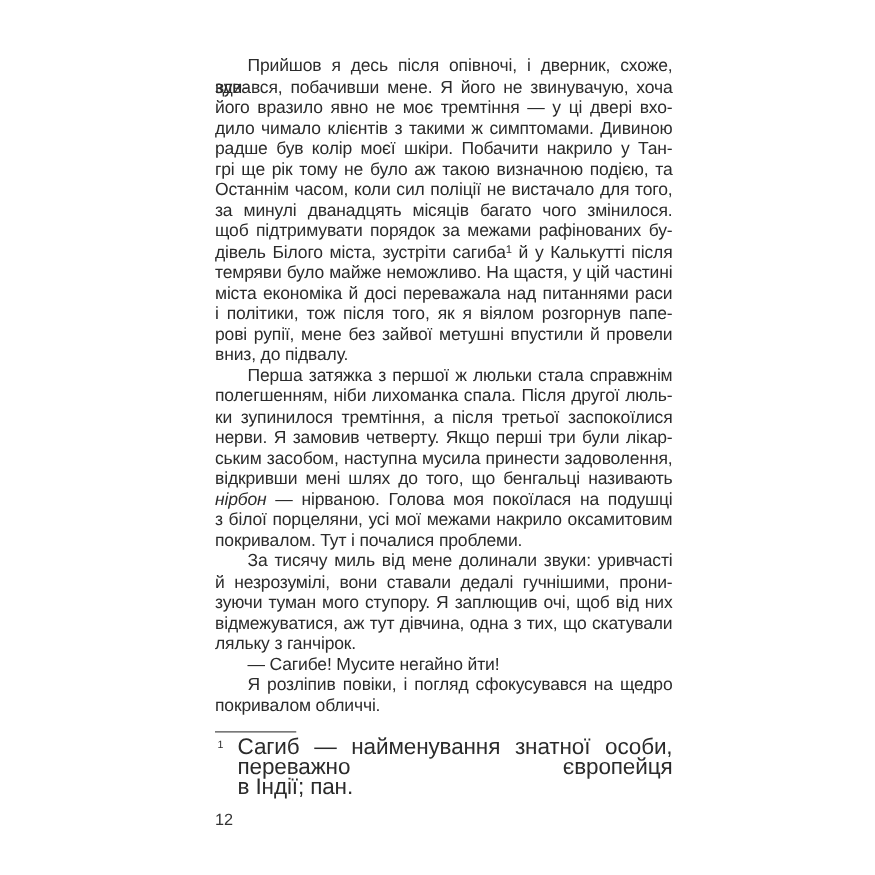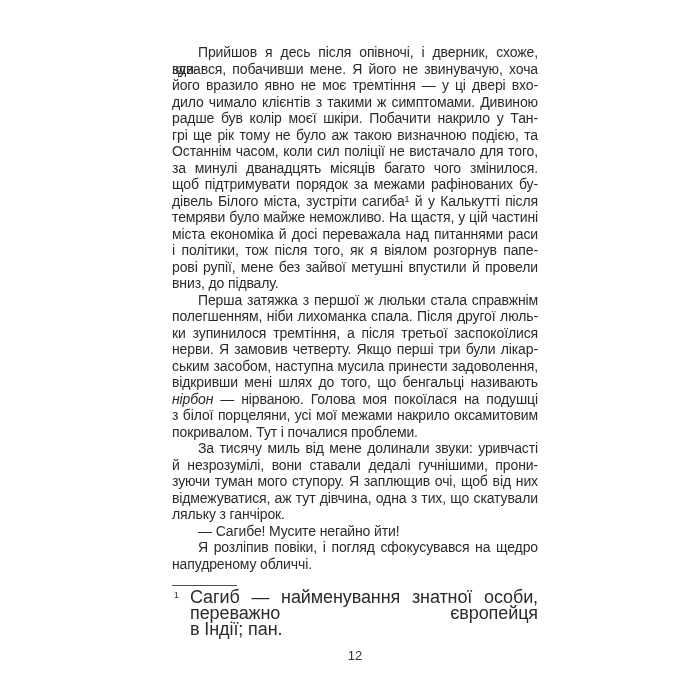--- a/index.html
+++ b/index.html
@@ -70,21 +70,20 @@
   }
   .fn-just {
     text-align: justify;
     text-align-last: justify;
   }
   .page-num {
     position: absolute;
     left: 172px;
     top: 648px;
     width: 366px;
-    text-align: center;
     font-size: 13px;
     line-height: 15px;
     color: #333333;
   }
 </style>
 </head>
 <body>
 
 <div class="sheet">
   <div class="textblock">
@@ -122,21 +121,21 @@
           <div class="line"><span>й незрозумілі, вони ставали дедалі гучнішими, прони-</span></div>
           <div class="line"><span>зуючи туман мого ступору. Я заплющив очі, щоб від них</span></div>
           <div class="line"><span>відмежуватися, аж тут дівчина, одна з тих, що скатували</span></div>
           <div class="line lastline"><span>ляльку з ганчірок.</span></div>
         </div>
         <div class="para">
           <div class="line lastline indent"><span>— Сагибе! Мусите негайно йти!</span></div>
         </div>
         <div class="para">
           <div class="line indent"><span>Я розліпив повіки, і погляд сфокусувався на щедро</span></div>
-          <div class="line lastline"><span>напудреному обличчі.</span></div>
+          <div class="line lastline"><span>покривалом обличчі.</span></div>
         </div>
       </div>
     <div class="footnote">
       <div class="fn-sep"></div>
       <div class="fn-body">
         <span class="fn-marker">1</span>
         <div class="fn-line fn-just">Сагиб — найменування знатної особи, переважно європейця</div>
         <div class="fn-line">в Індії; пан.</div>
       </div>
     </div>

